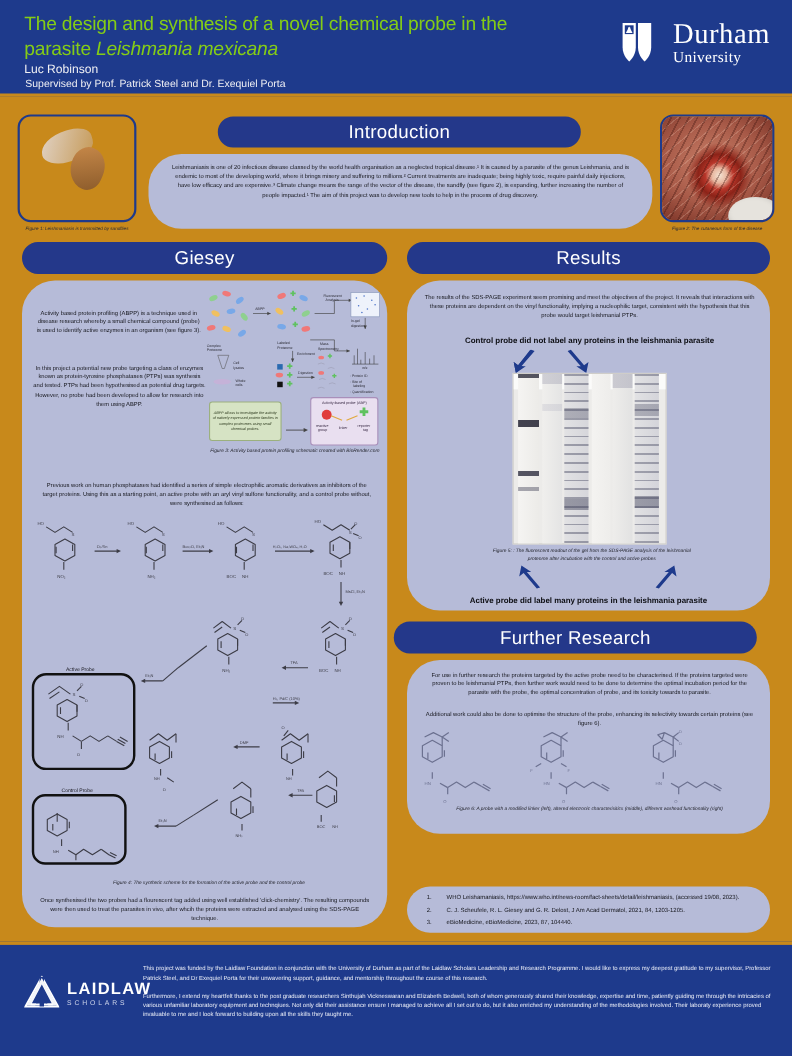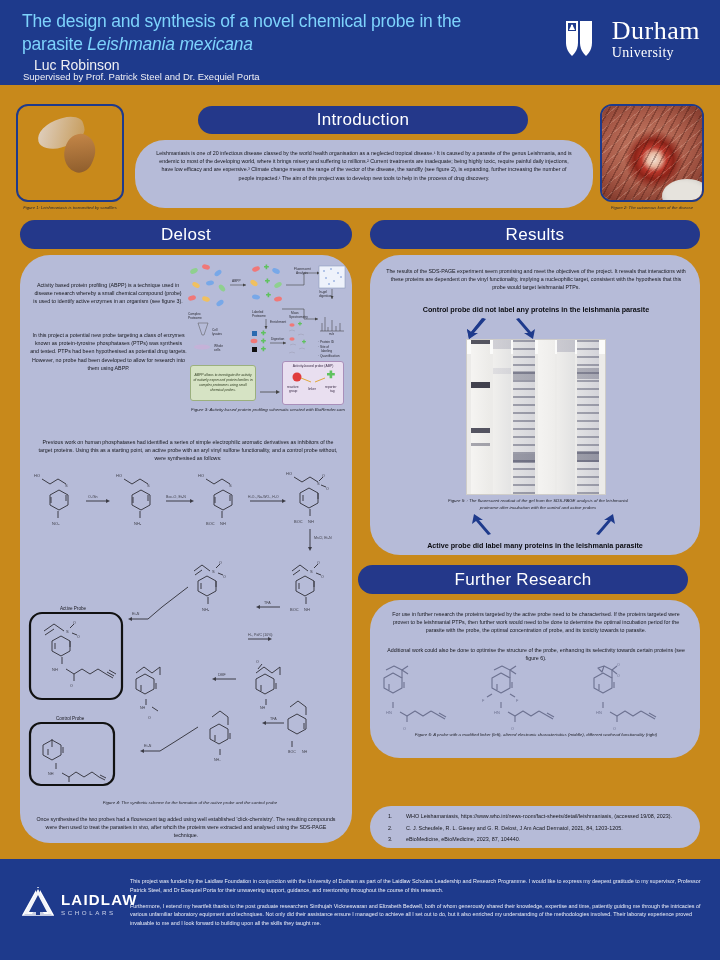--- a/index.html
+++ b/index.html
@@ -16,27 +16,27 @@
   }
 
   
   .header {
     position: absolute; left: 0; top: 0; width: 720px; height: 88px;
     background: #1e3a8c;
     border-bottom: 3px solid #c8891b;
   }
   .title {
     position: absolute; left: 22px; top: 10px; width: 470px;
-    color: #7dd3fc; font-size: 17.5px; line-height: 1.33; font-weight: 400;
+    color: #84cc16; font-size: 17.5px; line-height: 1.33; font-weight: 400;
     letter-spacing: -0.2px;
   }
   .title .it { font-style: italic; }
   .author {
-    position: absolute; left: 34px; top: 57px;
-    color: #f0f0f4; font-size: 14px;
+    position: absolute; left: 22px; top: 57px;
+    color: #f0f0f4; font-size: 11px;
   }
   .supervisor {
     position: absolute; left: 23px; top: 71px;
     color: #f0f0f4; font-size: 9.5px;
   }
   .durham-logo {
     position: absolute; right: 20px; top: 18px;
     display: flex; align-items: flex-start; gap: 18px;
   }
   .durham-shield { margin-top: 2px; }
@@ -242,21 +242,21 @@
   <div class="photo-box" style="left:600px; top:104px; width:104px; height:98px;">
     <div class="lesion"></div>
   </div>
   <div class="cap2" style="position:absolute; left:592px; top:205px; width:120px;">Figure 2: The cutaneous form of the disease</div>
 
   <div class="banner" style="left:198px; top:106px; width:330px; height:28px;">Introduction</div>
   <div class="card" style="left:135px; top:140px; width:458px; height:68px;">
     <div class="ptext" style="padding:9px 18px 0 18px;">Leishmaniasis is one of 20 infectious disease classed by the world health organisation as a neglected tropical disease.¹ It is caused by a parasite of the genus Leishmania, and is endemic to most of the developing world, where it brings misery and suffering to millions.² Current treatments are inadequate; being highly toxic, require painful daily injections, have low efficacy and are expensive.³ Climate change means the range of the vector of the disease, the sandfly (see figure 2), is expanding, further increasing the number of people impacted.¹ The aim of this project was to develop new tools to help in the process of drug discovery.</div>
   </div>
 
-  <div class="banner" style="left:20px; top:220px; width:332px; height:29px;">Delost</div>
+  <div class="banner" style="left:20px; top:220px; width:332px; height:29px;">Giesey</div>
   <div class="card" style="left:20px; top:255px; width:332px; height:588px;">
 
     <div class="ptext" style="position:absolute; left:12px; top:26px; width:152px;">Activity based protein profiling (ABPP) is a technique used in disease research whereby a small chemical compound (probe) is used to identify active enzymes in an organism (see figure 3).</div>
     <div class="ptext" style="position:absolute; left:10px; top:76px; width:157px;">In this project a potential new probe targeting a class of enzymes known as protein-tyrosine phosphatases (PTPs) was synthesis and tested. PTPs had been hypothesised as potential drug targets. However, no probe had been developed to allow for research into them using ABPP.</div>
 
     <div class="f3" style="left:166px; top:6px; width:162px; height:130px;">
       <svg width="162" height="130" viewBox="0 0 162 130">
 
         <g>
           <ellipse cx="8" cy="10" rx="4" ry="2.4" fill="#8fd08f" transform="rotate(-25 8 10)"></ellipse>

